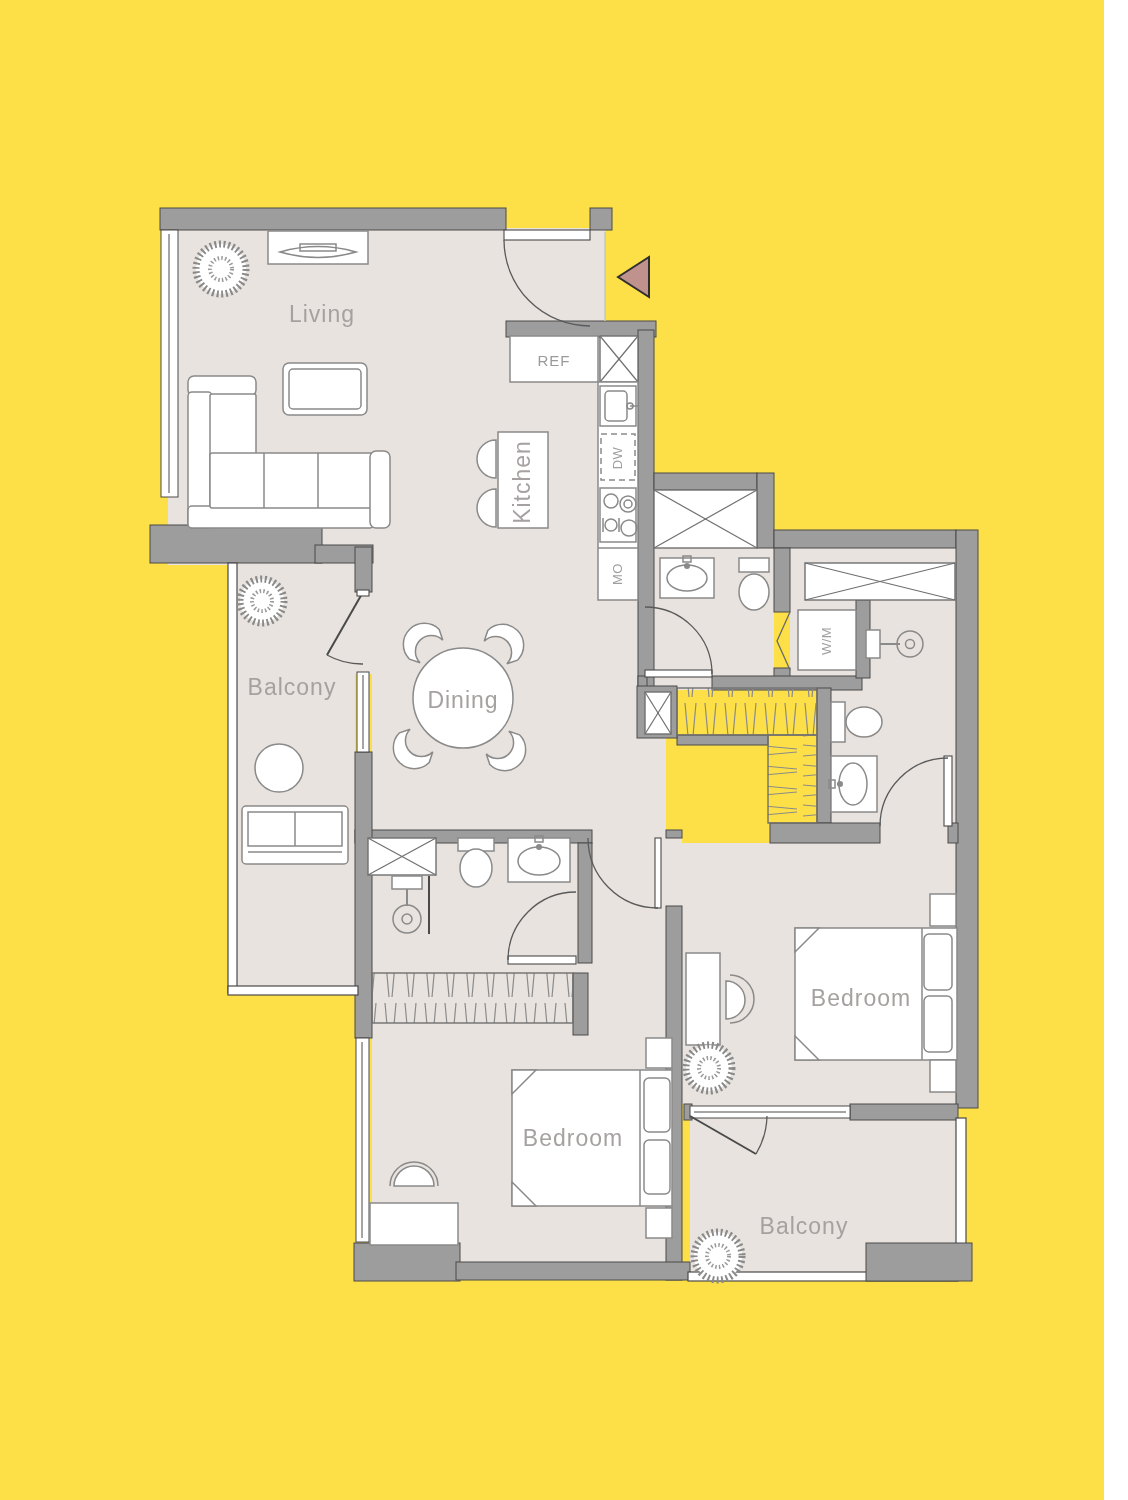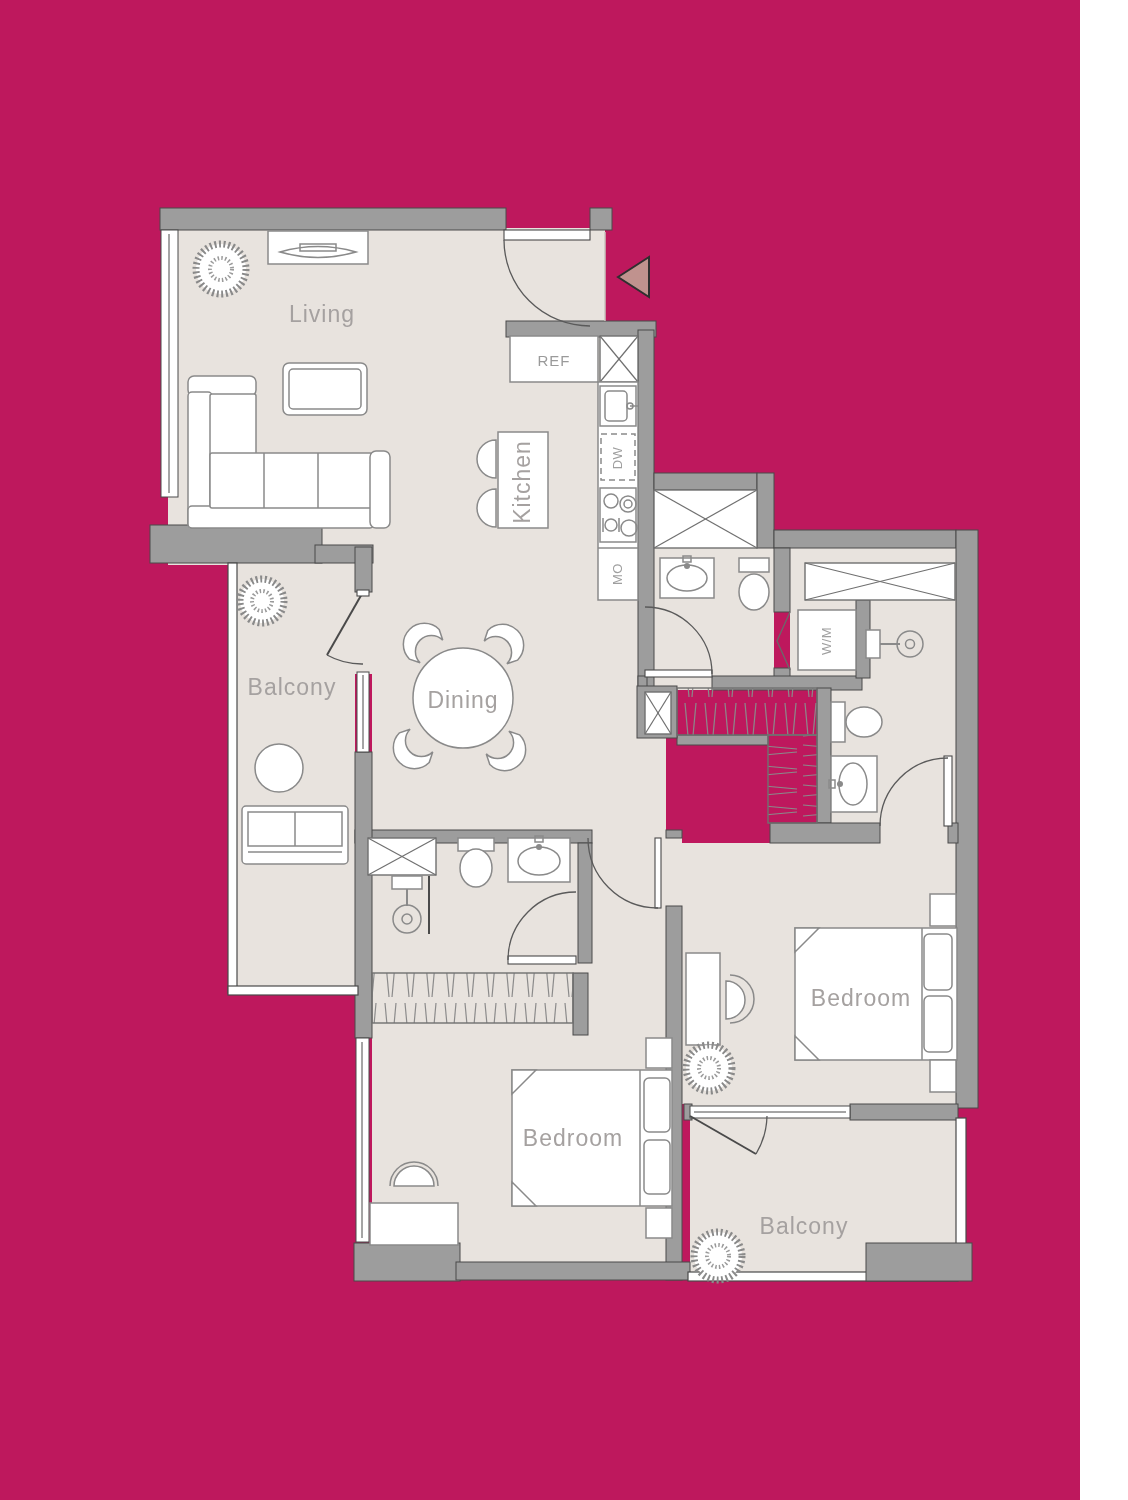--- a/index.html
+++ b/index.html
@@ -1,16 +1,16 @@
 <!DOCTYPE html>
 <html><head>
 <meta charset="utf-8">
 <style>
   html,body{margin:0;padding:0;background:#ffffff;}
-  .stage{position:relative;width:1080px;height:1500px;background:#be185d;overflow:hidden;}
+  .stage{position:relative;width:1080px;height:1500px;background:#fde047;overflow:hidden;padding-left:24px;}
   svg{position:absolute;left:0;top:0;}
   .floor{fill:#e8e3de;stroke:none;}
   .wall{fill:#9d9d9d;stroke:#4a4a4a;stroke-width:1;}
   .thinwall{fill:#ffffff;stroke:#4a4a4a;stroke-width:1.2;}
   .fix{fill:#ffffff;stroke:#8a8a8a;stroke-width:1.5;}
   .fixthin{fill:none;stroke:#8a8a8a;stroke-width:1.5;}
   .xbox{fill:#ffffff;stroke:#707070;stroke-width:1.4;}
   .xline{stroke:#707070;stroke-width:1.2;}
   .glaz{fill:#ffffff;stroke:#4a4a4a;stroke-width:1;}
   .arc{fill:none;stroke:#5a5a5a;stroke-width:1.3;}

